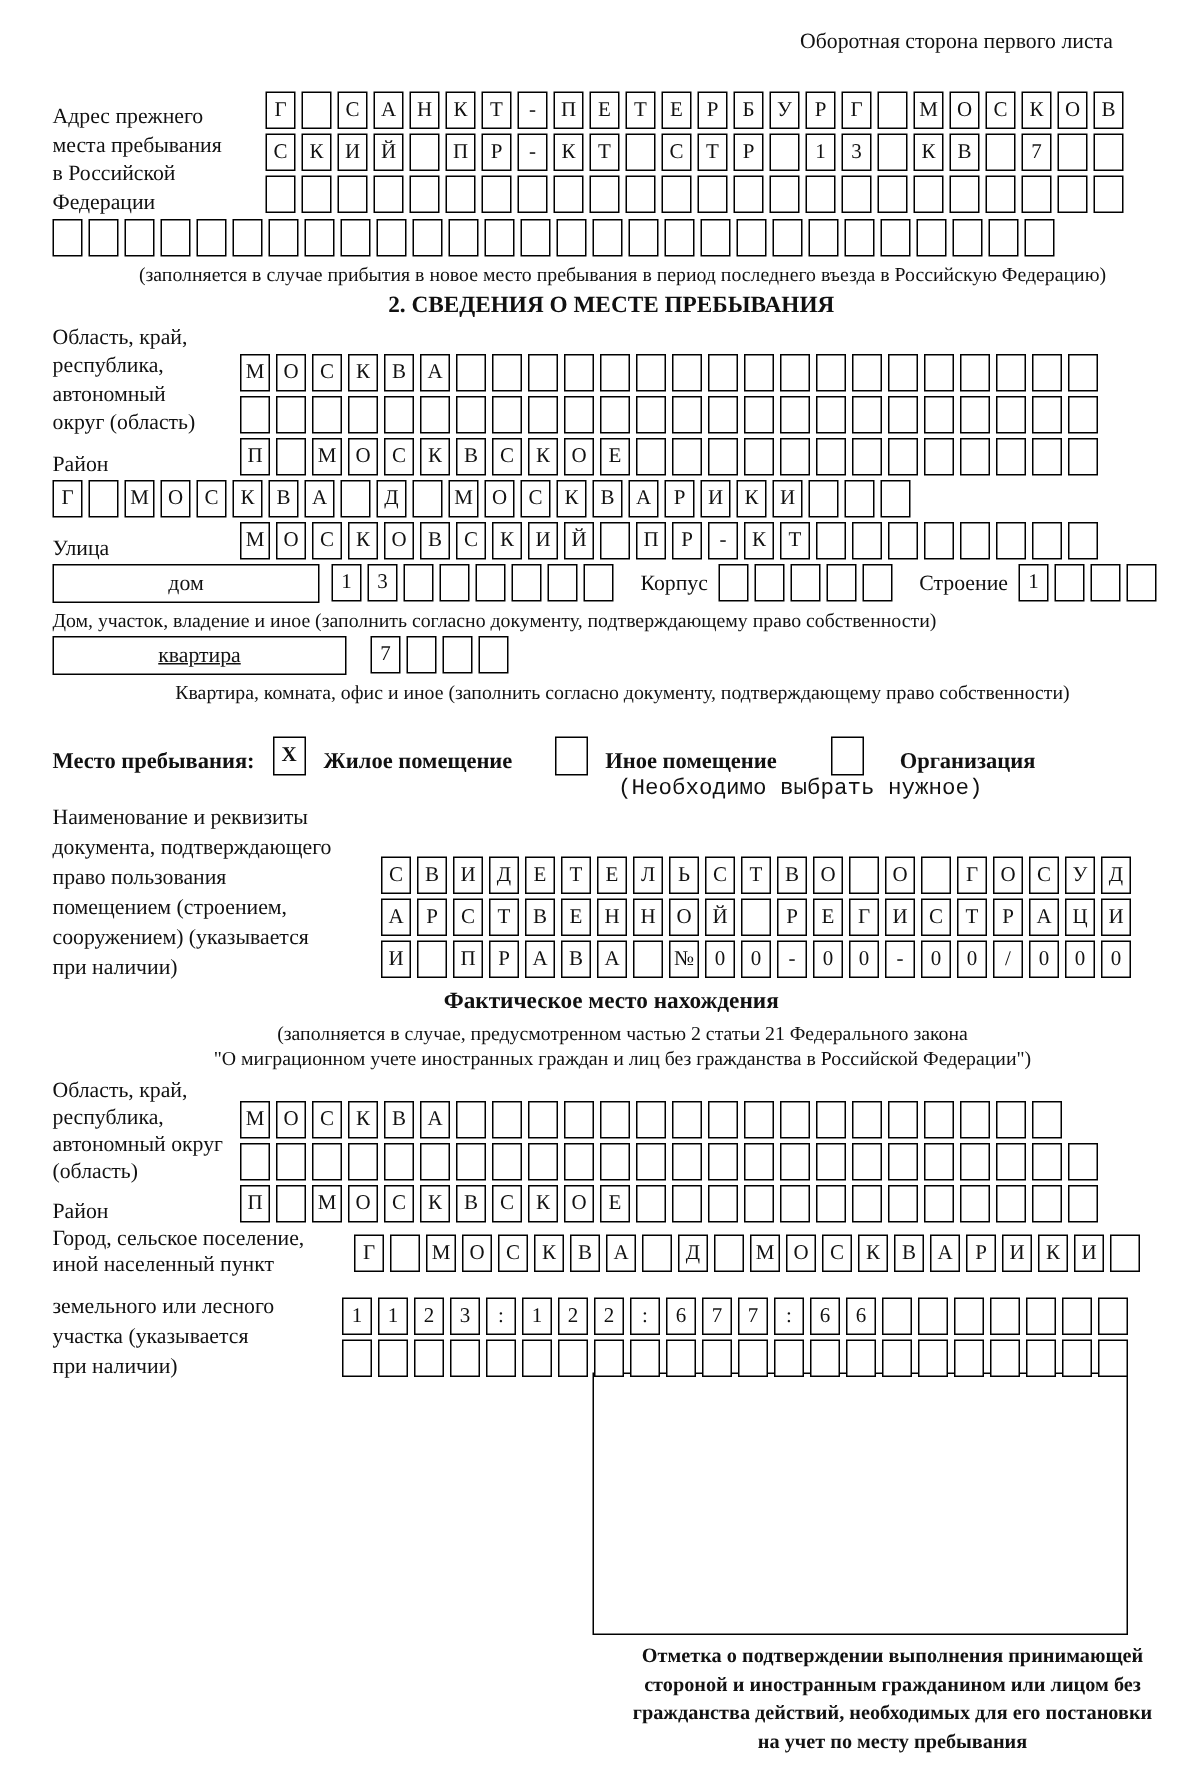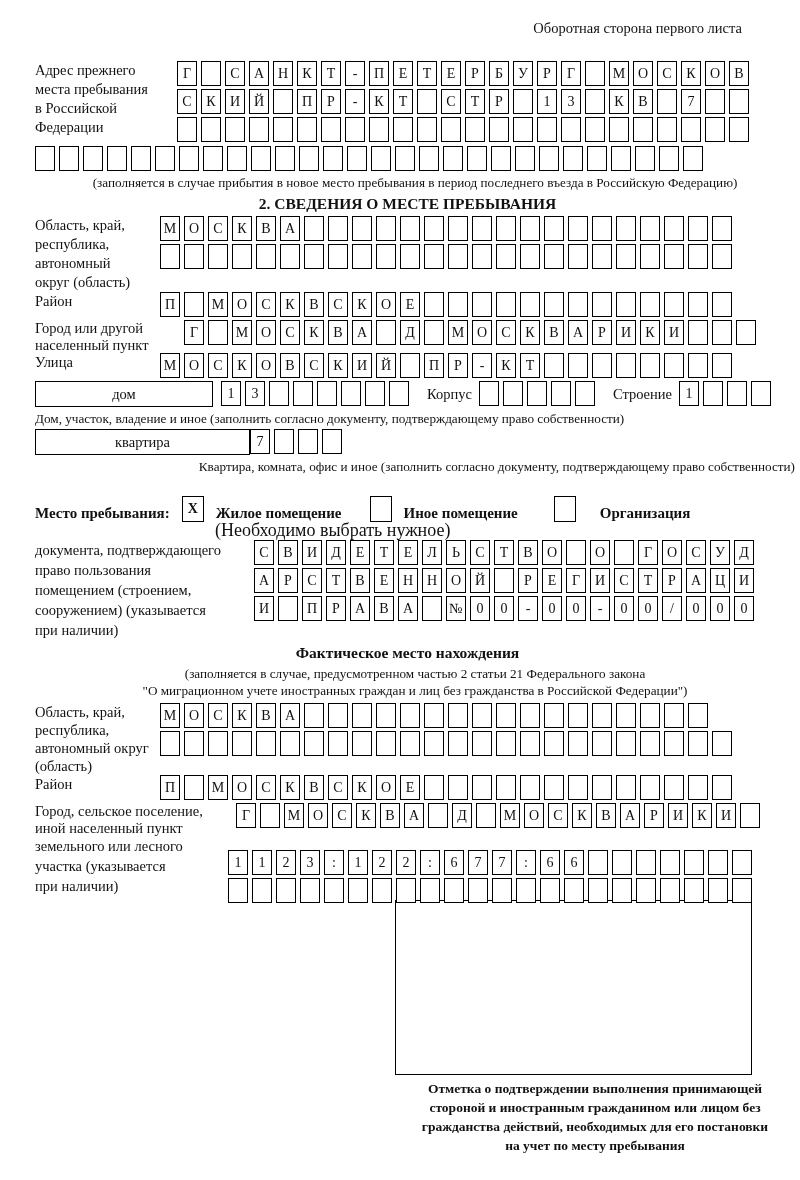--- a/index.html
+++ b/index.html
@@ -5,21 +5,21 @@
   * { margin:0; padding:0; box-sizing:border-box; }
   html,body { background:#ffffff; }
   body {
     width:800px; height:1180px;
     font-family:"Liberation Serif","DejaVu Serif",serif;
     color:#111; position:relative; overflow:hidden;
     padding:20px 0 0 35px;
   }
   .back-note { text-align:right; padding-right:58px; font-size:14.5px; }
 
-  .frow { display:flex; align-items:flex-start; }
+  .frow { display:flex; align-items:flex-end; }
   .row-label { font-size:14.5px; line-height:19px; flex:none; }
   .w142 { width:142px; } .w125 { width:125px; } .w149 { width:149px; }
   .w219 { width:219px; } .w201 { width:201px; } .w193 { width:193px; }
   .compact { line-height:16.5px; }
   .tight  { line-height:18px; }
   .loose  { line-height:20px; }
 
   .cells { display:flex; margin-bottom:3px; }
   .cell {
     width:20px; height:25px; flex:none;
@@ -32,30 +32,30 @@
 
   .center-note { text-align:center; font-size:13.2px; line-height:17px; width:760px; }
   .h-bold { text-align:center; font-weight:bold; font-size:15.5px; width:745px; margin:4px 0 3px 0;font-family:Liberation Serif, serif; }
 
   .house-row, .apt-row { display:flex; align-items:flex-start; margin-bottom:1px; }
   .label-box {
     border:1.5px solid #000; height:26px; flex:none;
     display:flex; align-items:center; justify-content:center; font-size:14.5px;
   }
   .label-box.house { width:178px; margin-right:8px; }
-  .label-box.apt   { width:215px; margin-right:0; }
+  .label-box.apt   { width:196px; margin-right:16px;text-decoration:underline; }
   .inline-label { font-size:14.5px; line-height:26px; margin:0 7px 0 14px;font-family:Liberation Serif, serif; }
 
   .stay-row { display:flex; align-items:flex-end; margin-top:20px; height:27px; font-size:15px;font-weight:bold; }
   .checkbox {
     width:22px; height:26px; border:1.5px solid #000; flex:none;
     display:flex; align-items:center; justify-content:center;
     font-size:14px; margin:0 12px;
   }
-  .stay-note { width:620px; padding-left:180px; text-align:left; font-size:18px; line-height:17px; }
+  .stay-note { width:620px; padding-left:180px; text-align:right; font-size:15px; line-height:17px;font-family:Liberation Mono, monospace; }
 
   .doc-block { margin-top:1px; }
   .fact-notes { margin-top:2px; }
   .sec2-region { margin-top:3px; }
   .fact-region { margin-top:4px; }
 
   .cad-grid { padding-top:14px; }
 
   .stamp-box {
     margin-left:360px; margin-top:-6px;
@@ -280,24 +280,20 @@
       <span class="cell"></span>
       <span class="cell"></span>
       <span class="cell"></span>
       <span class="cell"></span>
       <span class="cell"></span>
       <span class="cell"></span>
     </div>
 </div>
 
 <div class="frow">
-  <div class="row-label compact w149">
-    <div>Город или другой</div>
-    <div>населенный пункт</div>
-  </div>
   <div class="cells">
       <span class="cell">Г</span>
       <span class="cell"></span>
       <span class="cell">М</span>
       <span class="cell">О</span>
       <span class="cell">С</span>
       <span class="cell">К</span>
       <span class="cell">В</span>
       <span class="cell">А</span>
       <span class="cell"></span>
@@ -381,35 +377,36 @@
 
 <div class="apt-row" style="margin-top:2px;">
   <div class="label-box apt">квартира</div>
   <div class="cells">
       <span class="cell">7</span>
       <span class="cell"></span>
       <span class="cell"></span>
       <span class="cell"></span>
     </div>
 </div>
-<div class="center-note" style="text-align:right;">Квартира, комната, офис и иное (заполнить согласно документу, подтверждающему право собственности)</div>
+<div class="center-note" style="text-align:center;">Квартира, комната, офис и иное (заполнить согласно документу, подтверждающему право собственности)</div>
 
 <div class="stay-row">
   <span>Место пребывания:</span>
   <span class="checkbox">X</span>
   <span>Жилое помещение</span>
   <span class="checkbox" style="margin-left:28px;"></span>
   <span>Иное помещение</span>
   <span class="checkbox" style="margin-left:36px; margin-right:24px;"></span>
   <span>Организация</span>
 </div>
 <div class="stay-note">(Необходимо выбрать нужное)</div>
 
 <div class="frow doc-block">
   <div class="row-label loose w219">
+    <div>Наименование и реквизиты</div>
     <div>документа, подтверждающего</div>
     <div>право пользования</div>
     <div>помещением (строением,</div>
     <div>сооружением) (указывается</div>
     <div>при наличии)</div>
   </div>
   <div>
     <div class="cells">
         <span class="cell">С</span>
         <span class="cell">В</span>

